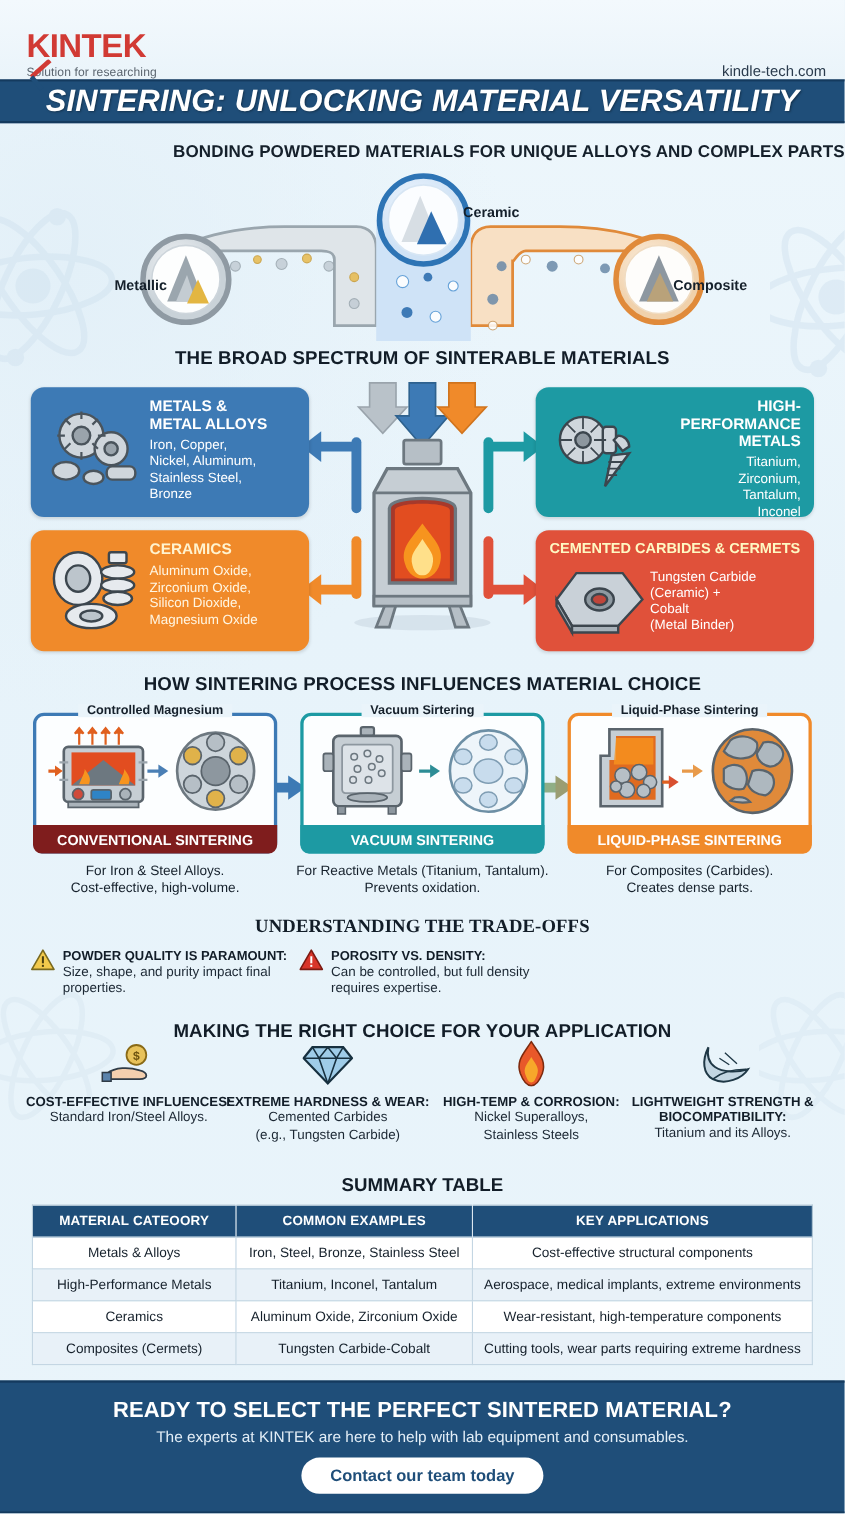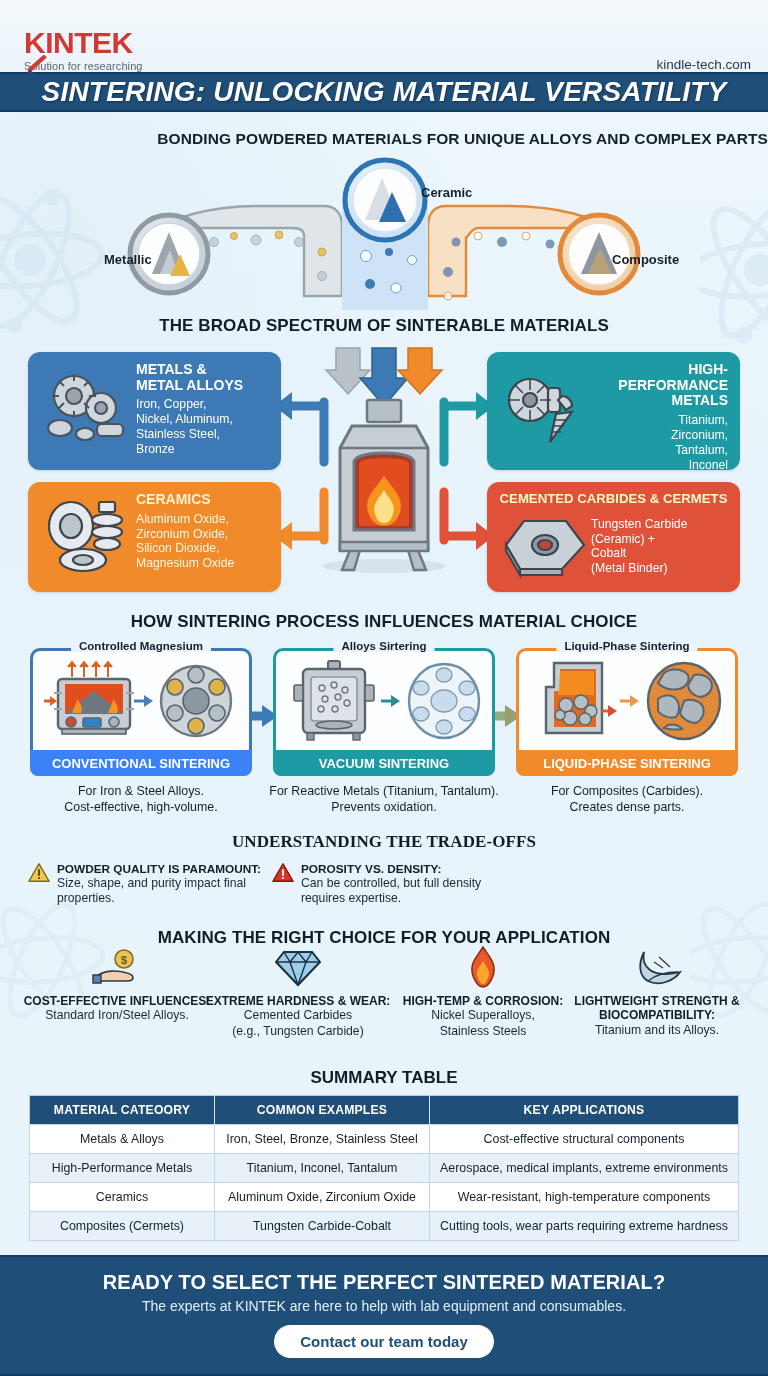--- a/index.html
+++ b/index.html
@@ -96,21 +96,21 @@
   }
   .proc.p1 { left: 30px; border-color:#3d7ab5; }
   .proc.p2 { left: 273px; border-color:#1d9aa3; }
   .proc.p3 { left: 516px; border-color:#f08a2a; }
   .proc-cap {
     position:absolute; left:-3px; right:-3px; bottom:-3px; height: 26px;
     display:flex; align-items:center; justify-content:center;
     color:#fff; font-size: 13px; font-weight:700;
     border-radius: 0 0 8px 8px;
   }
-  .p1 .proc-cap { background:#3b82f6; }
+  .p1 .proc-cap { background:#7f1d1d; }
   .p2 .proc-cap { background:#1d9aa3; }
   .p3 .proc-cap { background:#f08a2a; }
   .proc-tab {
     position:absolute; top:-11px; left:50%; transform:translateX(-50%);
     background:#eaf4fa; padding: 0 8px; font-size: 11.5px; font-weight:700; color:#15202b;
     white-space: nowrap;
   }
   .proc-body { position:absolute; inset: 4px 4px 26px 4px; display:flex; align-items:center; justify-content:center;}
   .proc-desc {
     position:absolute; top: 146px; width: 240px; text-align:center;
@@ -503,21 +503,21 @@
             <circle cx="137" cy="32" r="8" fill="#e0b24a"></circle>
           </g>
         </svg>
       </div>
       <div class="proc-cap">CONVENTIONAL SINTERING</div>
     </div>
     <div class="proc-desc d1" style="white-space: pre-line;">For Iron &amp; Steel Alloys.
 Cost-effective, high-volume.</div>
 
     <div class="proc p2">
-      <div class="proc-tab">Alloys Sirtering</div>
+      <div class="proc-tab">Vacuum Sirtering</div>
       <div class="proc-body">
         <svg width="206" height="92" viewBox="0 0 206 92">
           <rect x="47" y="6" width="12" height="8" rx="2" fill="#aab3ba" stroke="#5a646c" stroke-width="2"></rect>
           <rect x="22" y="14" width="62" height="64" rx="5" fill="#c6ced4" stroke="#5a646c" stroke-width="2.4"></rect>
           <rect x="30" y="22" width="46" height="44" rx="3" fill="#dde3e8" stroke="#8d979f" stroke-width="1.6"></rect>
           <g fill="none" stroke="#6d7880" stroke-width="1.4">
             <circle cx="41" cy="33" r="3"></circle>
               <circle cx="53" cy="30" r="3"></circle>
               <circle cx="64" cy="35" r="3"></circle>
             <circle cx="44" cy="44" r="3"></circle>

